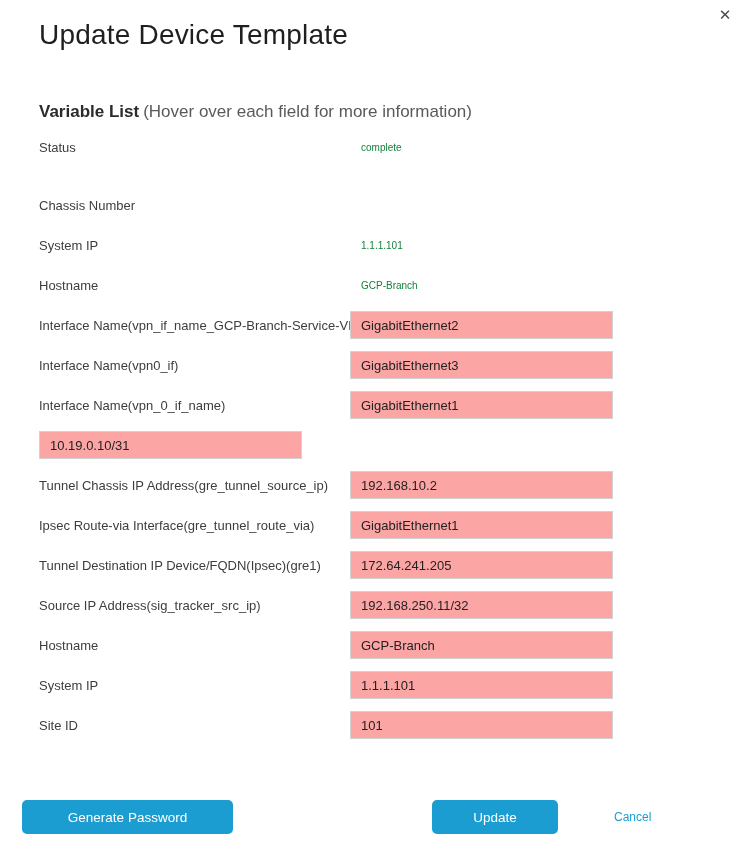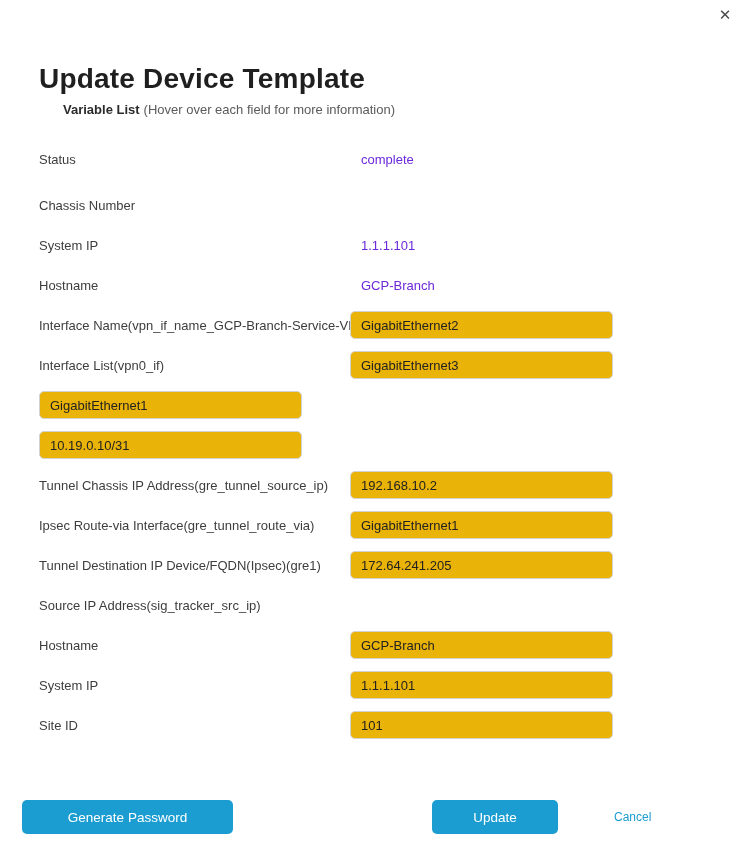--- a/index.html
+++ b/index.html
@@ -15,46 +15,45 @@
   .close-btn {
     position: absolute; top: 4px; right: 16px;
     width: 22px; height: 22px;
     font-size: 15px; font-weight: 300; color: #4a4a4a;
     display: flex; align-items: center; justify-content: center;
     cursor: pointer; user-select: none;
   }
 
   .title {
     position: absolute; top: 19px; left: 39px;
-    font-size: 28px; font-weight: 700; color: #1f1f1f;
+    font-size: 28px; font-weight: 400; color: #1f1f1f;
     letter-spacing: 0.2px;
-    margin-top: 44px;
   }
 
-  .subtitle { position: absolute; top: 102px; left: 39px; font-size: 13px; margin-left: 24px; }
+  .subtitle { position: absolute; top: 102px; left: 39px; font-size: 17px; }
   .subtitle .heading { font-weight: 700; color: #2b2b2b; }
   .subtitle .hint { font-weight: 400; color: #5a5a5a; margin-left: 4px; }
 
   .rows { position: absolute; top: 127px; left: 39px; width: 629px; }
   .row { display: flex; align-items: center; height: 40px; }
-  .row.extra-gap { margin-bottom: 18px; align-items: flex-end; }
+  .row.extra-gap { margin-bottom: 18px; }
   .row .label {
     width: 311px; flex: 0 0 311px;
     font-size: 13px; color: #3d3d3d;
     white-space: nowrap; overflow: hidden;
   }
   .row .value {
-    font-size: 13px; color: #6d28d9;
+    font-size: 10px; color: #15803d;
     padding-left: 11px;
     white-space: nowrap;
   }
   .row input {
     width: 263px; height: 28px;
-    border: 1px solid #d2d2d2; border-radius: 5px;
-    background: #eab308;
+    border: 1px solid #d2d2d2; border-radius: 0;
+    background: #fca5a5;
     font-family: "Liberation Sans", "DejaVu Sans", sans-serif;
     font-size: 13px; color: #222;
     padding: 0 10px;
     outline: none;
   }
 
   .footer { position: absolute; top: 800px; left: 0; width: 752px; height: 34px; }
   .btn {
     position: absolute; top: 0; height: 34px;
     border: none; border-radius: 5px;
@@ -104,25 +103,26 @@
       <div class="label">Hostname</div>
       <div class="value">GCP-Branch</div>
     </div>
 
     <div class="row">
       <div class="label">Interface Name(vpn_if_name_GCP-Branch-Service-VPN-Interface)</div>
       <input type="text" value="GigabitEthernet2" style="">
     </div>
 
     <div class="row">
-      <div class="label">Interface List(vpn0_if)</div>
+      <div class="label">Interface Name(vpn0_if)</div>
       <input type="text" value="GigabitEthernet3" style="">
     </div>
 
     <div class="row">
+      <div class="label">Interface Name(vpn_0_if_name)</div>
       <input type="text" value="GigabitEthernet1" style="">
     </div>
 
     <div class="row">
       <input type="text" value="10.19.0.10/31" style="">
     </div>
 
     <div class="row">
       <div class="label">Tunnel Chassis IP Address(gre_tunnel_source_ip)</div>
       <input type="text" value="192.168.10.2" style="">
@@ -133,20 +133,21 @@
       <input type="text" value="GigabitEthernet1" style="">
     </div>
 
     <div class="row">
       <div class="label">Tunnel Destination IP Device/FQDN(Ipsec)(gre1)</div>
       <input type="text" value="172.64.241.205" style="">
     </div>
 
     <div class="row">
       <div class="label">Source IP Address(sig_tracker_src_ip)</div>
+      <input type="text" value="192.168.250.11/32" style="">
     </div>
 
     <div class="row">
       <div class="label">Hostname</div>
       <input type="text" value="GCP-Branch" style="">
     </div>
 
     <div class="row">
       <div class="label">System IP</div>
       <input type="text" value="1.1.1.101" style="">

